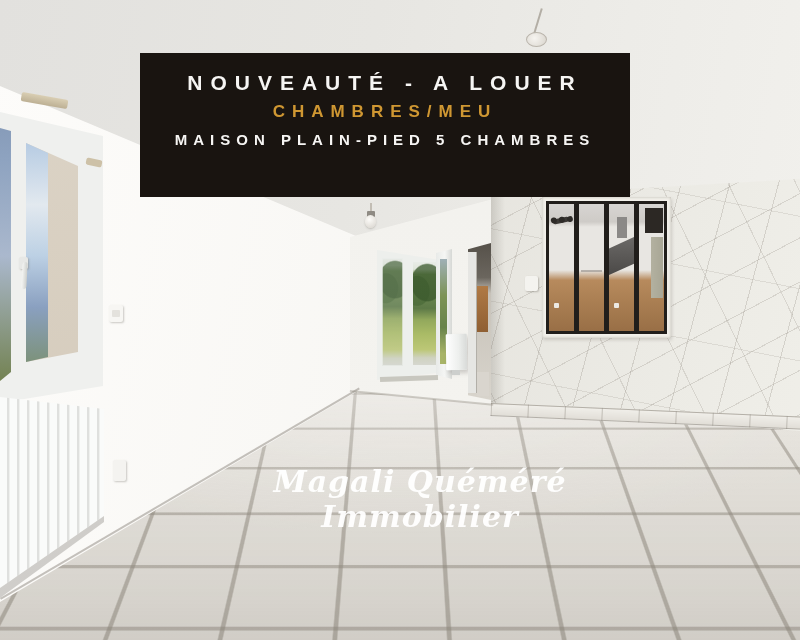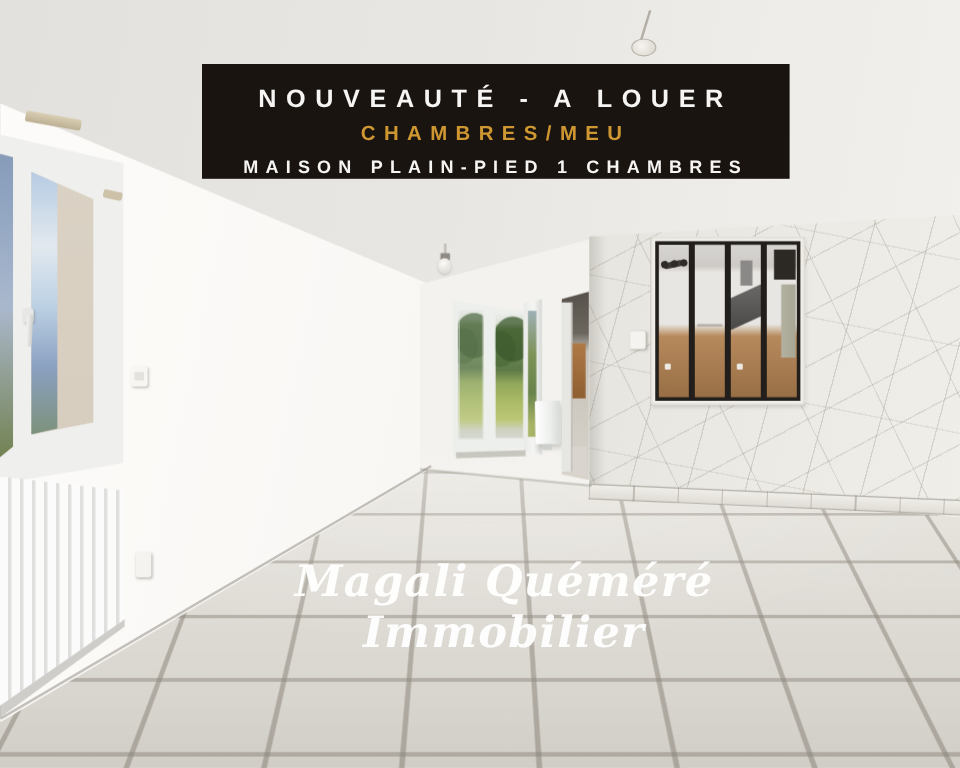--- a/index.html
+++ b/index.html
@@ -144,23 +144,23 @@
     box-shadow:1px 1px 2px rgba(110,105,96,.4);}
   .switch-left{left:109px;top:305px;width:14px;height:17px;background:#f7f6f3;border-radius:2px;
     box-shadow:1px 1px 2px rgba(110,105,96,.35);}
   .switch-left::after{content:'';position:absolute;left:3px;top:5px;width:8px;height:7px;background:#e4e2dd;border-radius:1px;}
   .outlet-left{left:113px;top:460px;width:13px;height:21px;background:#f4f3f0;border-radius:2px;
     box-shadow:1px 1px 2px rgba(110,105,96,.35);}
 
   
   .watermark{left:230px;top:464px;width:380px;text-align:center;
     font-family:"DejaVu Serif",serif;font-style:italic;font-weight:600;
-    font-size:36px;letter-spacing:1px;color:var(--watermark,#ffffff);opacity:.95;}
-  .banner{left:140px;top:53px;width:490px;height:96px;box-sizing:border-box;
-    background:var(--banner-bg,#191410);text-align:center;padding-top:16px;margin-left:28px;}
+    font-size:30px;letter-spacing:1px;color:var(--watermark,#ffffff);opacity:.95;}
+  .banner{left:140px;top:53px;width:490px;height:144px;box-sizing:border-box;
+    background:var(--banner-bg,#191410);text-align:center;padding-top:16px;}
   .banner-line1{font-size:21px;font-weight:700;letter-spacing:8px;line-height:27px;
     color:var(--banner-text,#f6f5f3);}
   .banner-line2{font-size:17px;font-weight:700;letter-spacing:7px;line-height:26px;margin-top:3px;
     color:var(--banner-gold,#cf9732);}
   .banner-line3{font-size:15px;font-weight:700;letter-spacing:6px;line-height:24px;margin-top:3px;
     color:var(--banner-text,#f6f5f3);}
 </style>
 </head>
 <body>
 
@@ -236,16 +236,16 @@
 
   <div class="abs pendant-cable"></div>
   <div class="abs pendant-socket"></div>
   <div class="abs pendant-bulb"></div>
 
   <div class="abs watermark">Magali Quéméré Immobilier</div>
 
   <div class="abs banner">
     <div class="banner-line1">NOUVEAUTÉ - A LOUER</div>
     <div class="banner-line2">CHAMBRES/MEU</div>
-    <div class="banner-line3">MAISON PLAIN-PIED 1 CHAMBRES</div>
+    <div class="banner-line3">MAISON PLAIN-PIED 5 CHAMBRES</div>
   </div>
 
 </div>
 
 </body></html>

